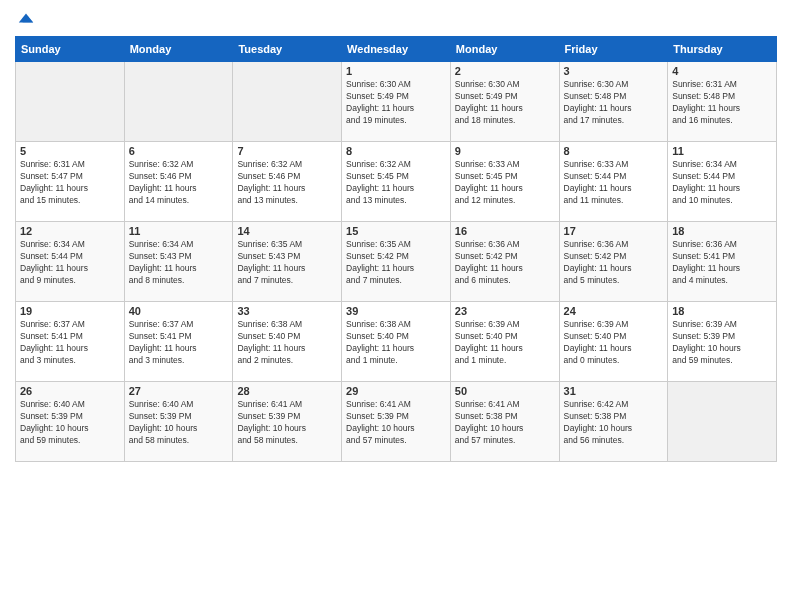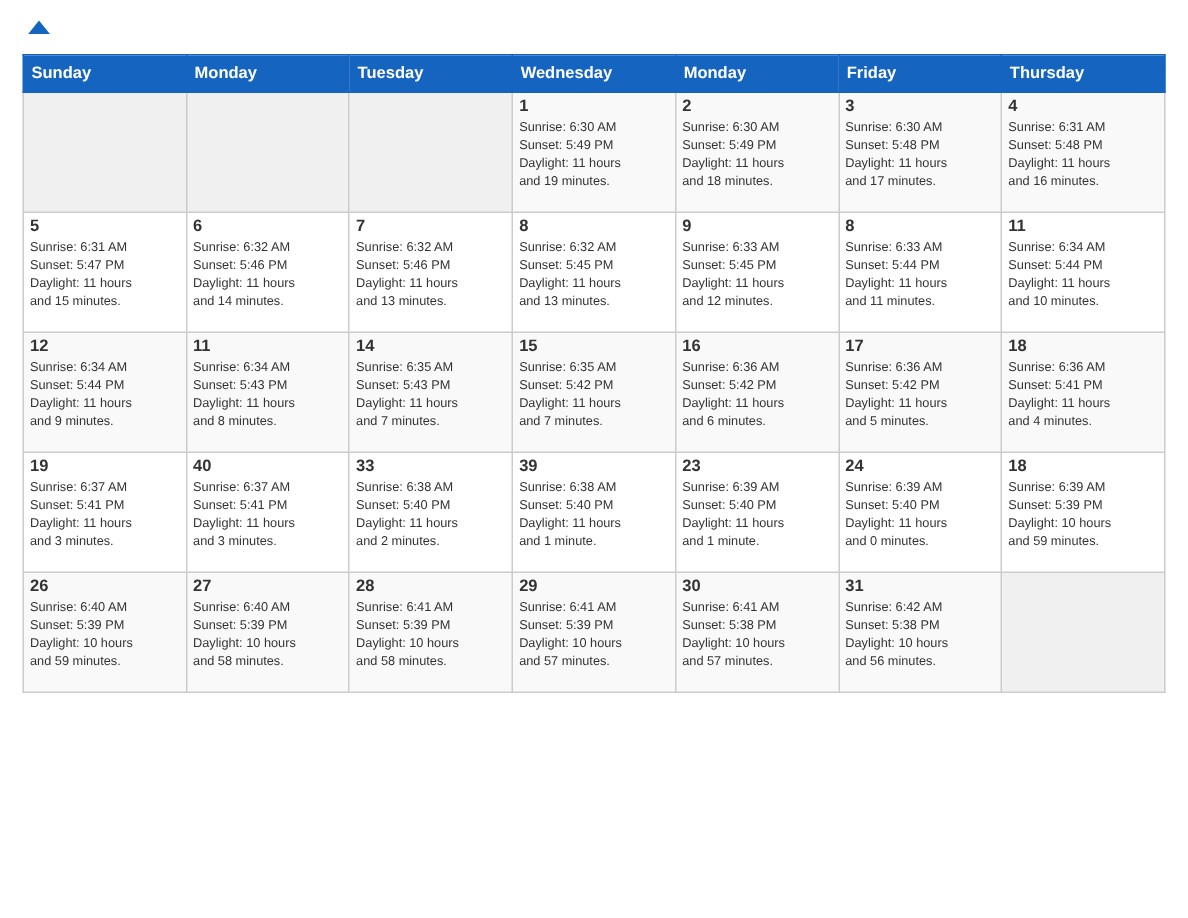--- a/index.html
+++ b/index.html
@@ -344,21 +344,21 @@
 and 58 minutes.</div>
           </td>
           <td>
             <span class="day-number">29</span>
             <div class="day-info" style="white-space: pre-line;">Sunrise: 6:41 AM
 Sunset: 5:39 PM
 Daylight: 10 hours
 and 57 minutes.</div>
           </td>
           <td>
-            <span class="day-number">30</span>
+            <span class="day-number">50</span>
             <div class="day-info" style="white-space: pre-line;">Sunrise: 6:41 AM
 Sunset: 5:38 PM
 Daylight: 10 hours
 and 57 minutes.</div>
           </td>
           <td>
             <span class="day-number">31</span>
             <div class="day-info" style="white-space: pre-line;">Sunrise: 6:42 AM
 Sunset: 5:38 PM
 Daylight: 10 hours

